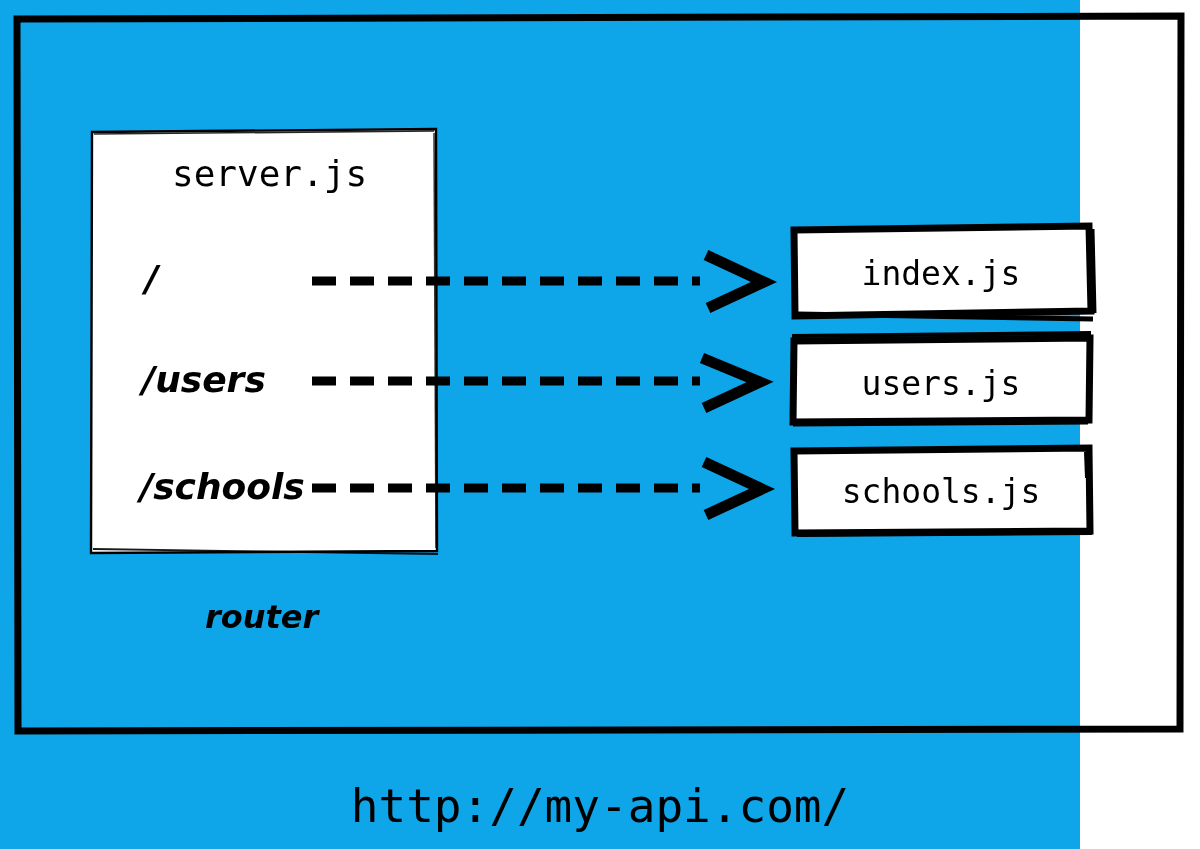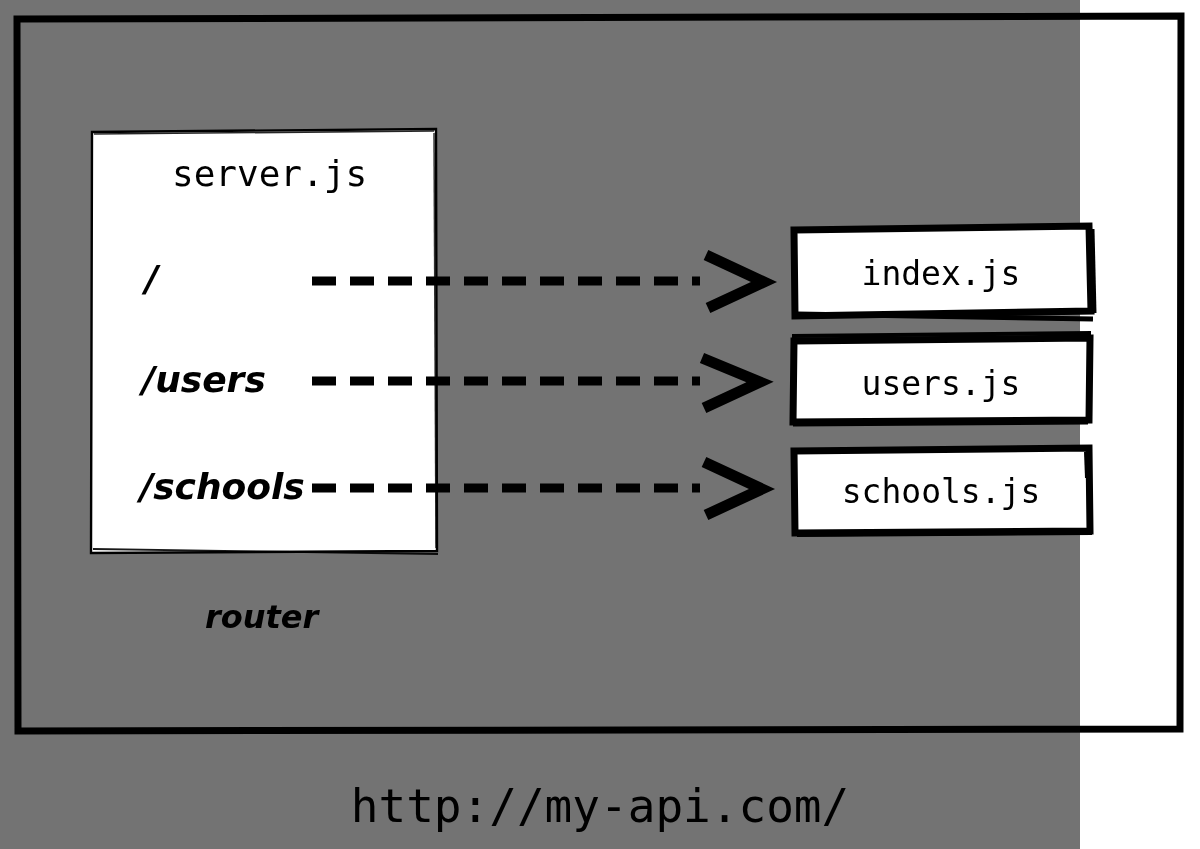--- a/index.html
+++ b/index.html
@@ -10,21 +10,21 @@
   body {
     width: 1200px;
     height: 849px;
     font-family: "DejaVu Sans Mono", monospace;
     overflow: hidden;
   }
   #canvas {
     position: relative;
     width: 1080px;
     height: 849px;
-    background: #737373;
+    background: #0ea5e9;
   }
   #diagram-svg {
     position: absolute;
     left: 0;
     top: 0;
     width: 1200px;
     height: 849px;
   }
   .mono-text {
     font-family: "DejaVu Sans Mono", monospace;

